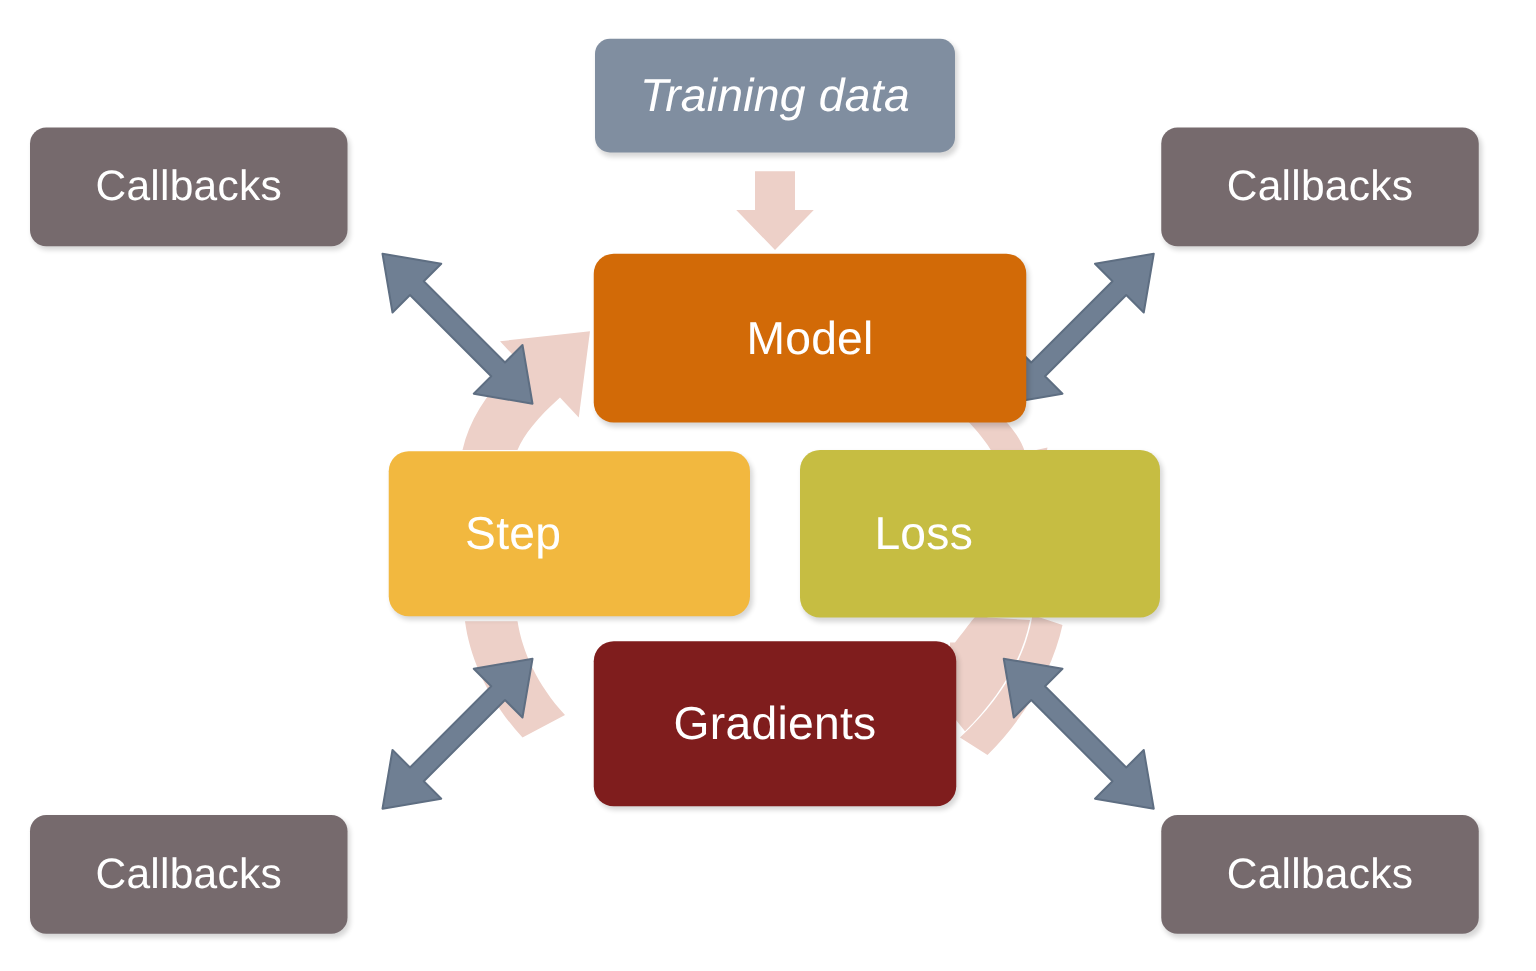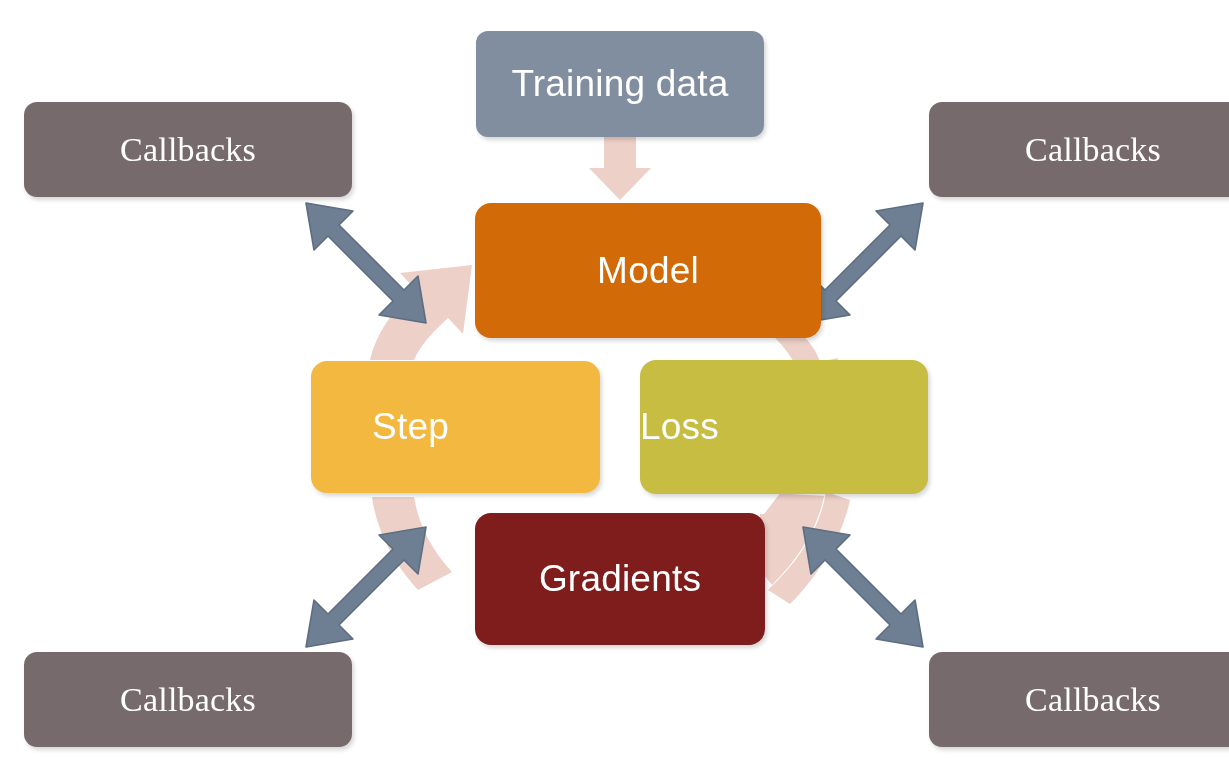--- a/index.html
+++ b/index.html
@@ -40,23 +40,24 @@
   .node .label {
     width: 100%;
     display: block;
   }
 
   
   #node-training-data {
     left: 476px;
     top: 31px;
     width: 288px;
-    height: 106px;
+    height: 91px;
     background: #808EA0;
     border-radius: 12px;
+    font-style: italic;
   }
   #node-training-data .label {
     text-align: center;
     font-size: 37px;
   }
 
   
   #node-model {
     left: 475px;
     top: 203px;
@@ -88,46 +89,45 @@
   
   #node-loss {
     left: 640px;
     top: 360px;
     width: 288px;
     height: 134px;
     background: #C6BD42;
     border-radius: 16px;
   }
   #node-loss .label {
-    text-align: left;
+    text-align: center;
     font-size: 37px;
     padding-right: 90px;
   }
 
   
   #node-gradients {
     left: 475px;
     top: 513px;
     width: 290px;
     height: 132px;
     background: #7f1d1d;
     border-radius: 16px;
   }
   #node-gradients .label {
     text-align: center;
     font-size: 37px;
   }
 
   
   .node-callback {
-    width: 328px;
+    width: 254px;
     height: 95px;
     background: #766A6D;
     border-radius: 13px;
-    font-family: Liberation Serif, serif;
   }
   .node-callback .label {
     text-align: center;
     font-size: 34px;
   }
   #node-callback-tl { left: 24px;  top: 102px; }
   #node-callback-tr { left: 929px; top: 102px; }
   #node-callback-bl { left: 24px;  top: 652px; }
   #node-callback-br { left: 929px; top: 652px; }
 </style>

